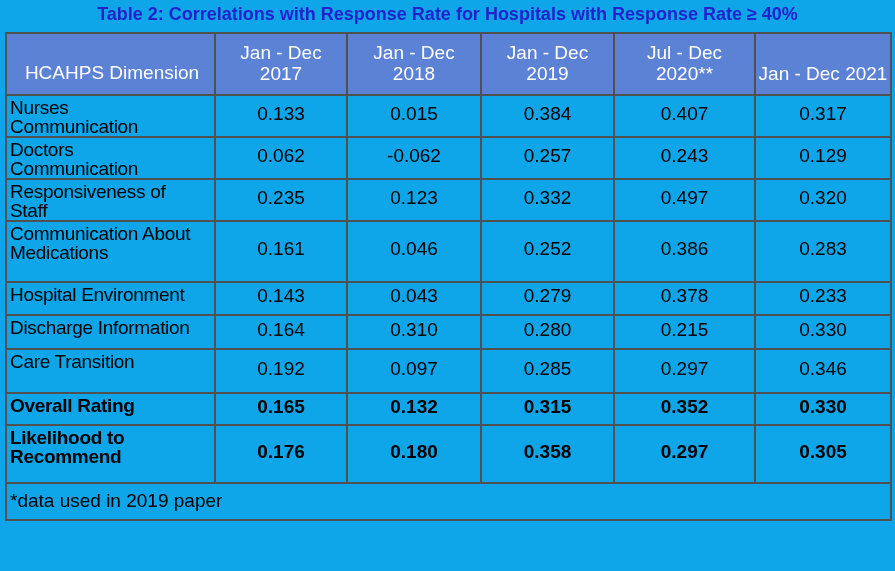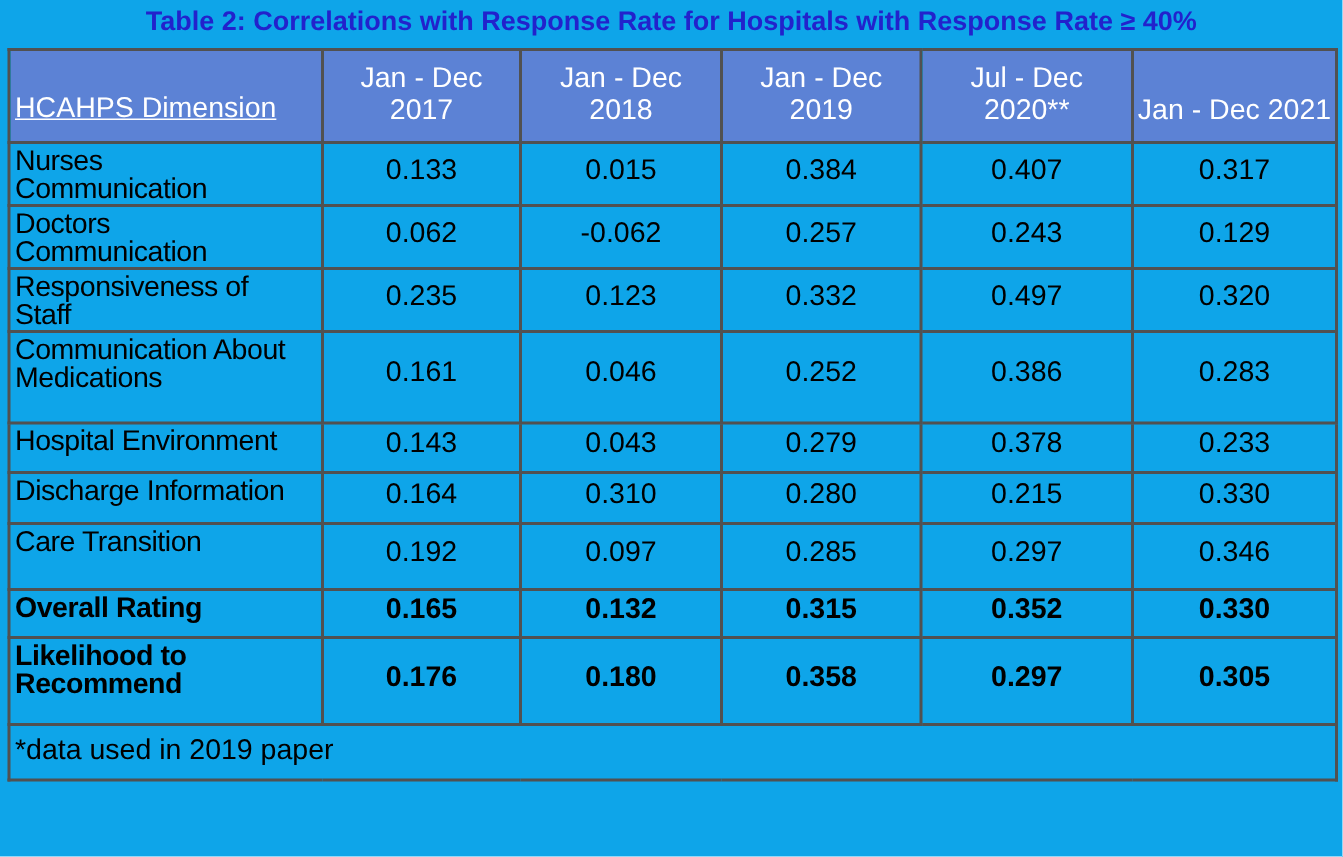--- a/index.html
+++ b/index.html
@@ -44,23 +44,22 @@
     overflow: hidden;
   }
   .corr-table thead th {
     background: var(--header-bg);
     color: var(--header-text);
     height: 62px;
     vertical-align: bottom;
     padding: 0 0 10px 0;
   }
   .corr-table th.dim {
-    text-align: left;
+    text-align: center;
     padding-left: 3px;
-    text-decoration: underline;
   }
   .corr-table th.period {
     text-align: center;
     white-space: pre-line;
     line-height: 21px;
   }
   .corr-table td.label {
     text-align: left;
     vertical-align: top;
     padding: 2px 16px 0 3px;

